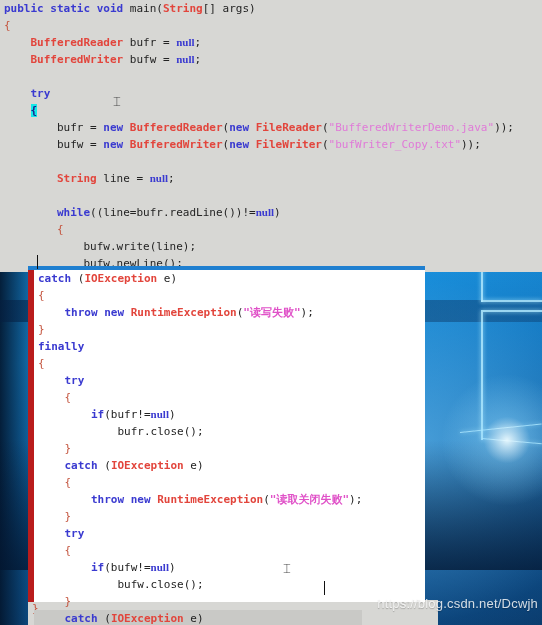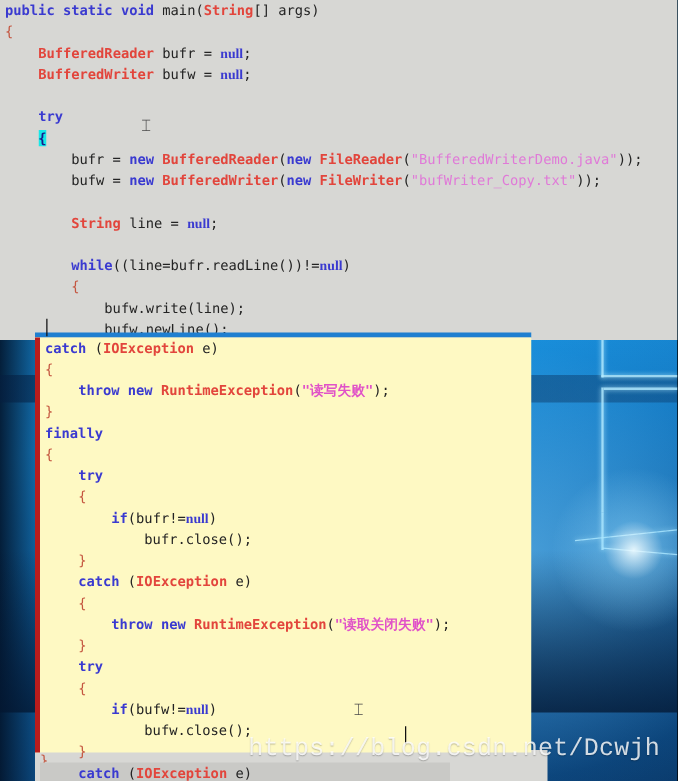--- a/index.html
+++ b/index.html
@@ -71,22 +71,22 @@
     background: #d7d7d4;
   }
 
   
   #overlay-panel {
     position: absolute;
     left: 28px;
     top: 270px;
     width: 397px;
     height: 332px;
-    background: #fef9c3;
-    border-left: 4px solid #b91c1c;
+    background: #ffffff;
+    border-left: 6px solid #b91c1c;
     box-sizing: border-box;
   }
   #overlay-topbar {
     position: absolute;
     left: 28px;
     top: 266px;
     width: 397px;
     height: 4px;
     background: #1f7fd0;
   }
@@ -132,24 +132,24 @@
     font-family: "DejaVu Sans", sans-serif;
     font-size: 13px;
     line-height: 15px;
     text-align: center;
   }
   .ibeam::before { content: "\2336"; }
 
   
   #watermark {
     position: absolute;
-    right: 14px;
+    right: 4px;
     bottom: 14px;
-    font-family: Liberation Mono, monospace;
-    font-size: 20px;
+    font-family: Liberation Sans, sans-serif;
+    font-size: 13px;
     color: rgba(255,255,255,0.82);
     letter-spacing: 0.2px;
     text-shadow: 0 1px 1px rgba(0,0,0,0.25);
     pointer-events: none;
     white-space: nowrap;
   }
 </style>
 </head>
 <body>
 

